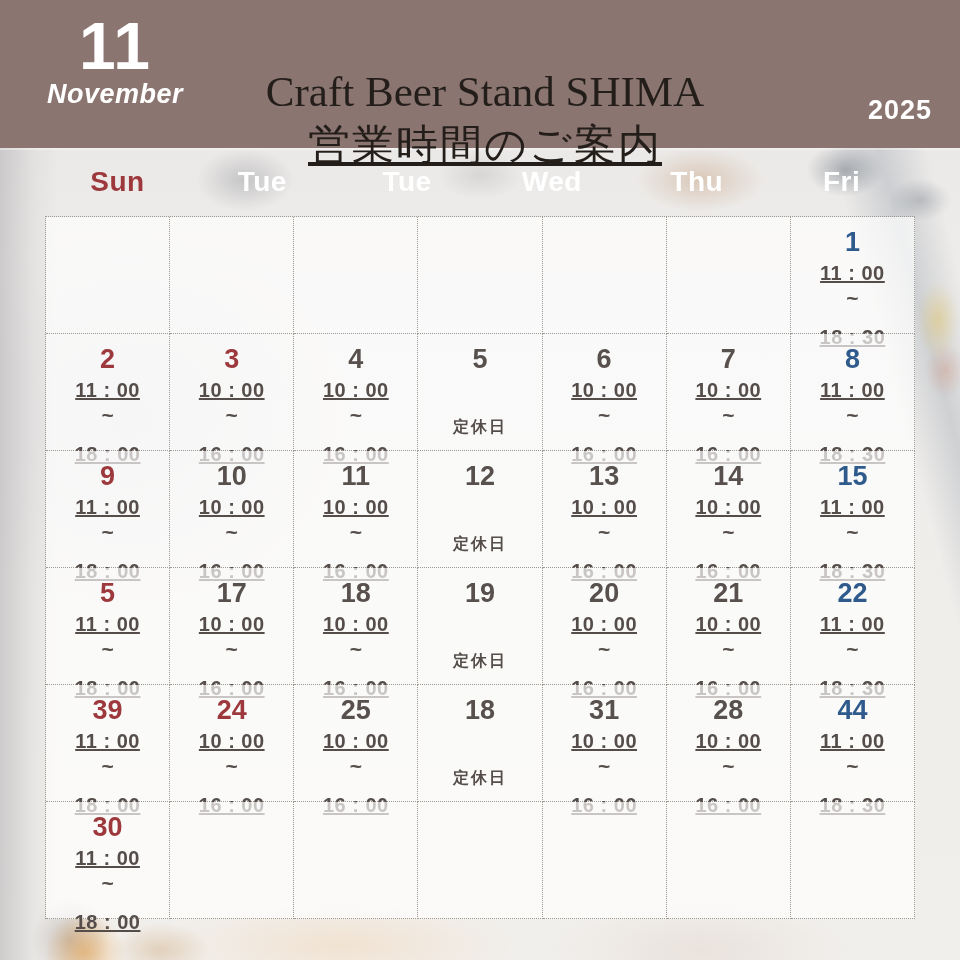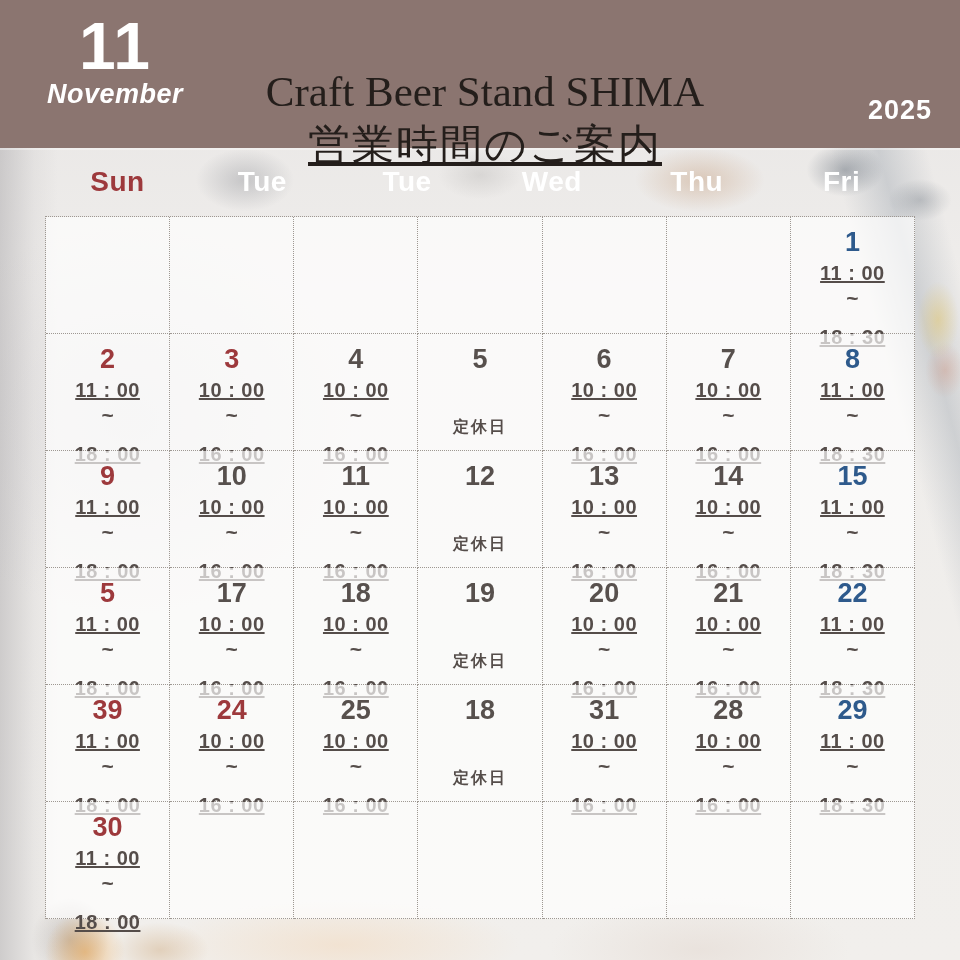--- a/index.html
+++ b/index.html
@@ -271,21 +271,21 @@
       <div class="tilde">~</div>
       <div class="time close">16 : 00</div>
     </div>
     <div class="cell weekday">
       <div class="day-num">28</div>
       <div class="time open">10 : 00</div>
       <div class="tilde">~</div>
       <div class="time close">16 : 00</div>
     </div>
     <div class="cell sat">
-      <div class="day-num">29</div>
+      <div class="day-num">44</div>
       <div class="time open">11 : 00</div>
       <div class="tilde">~</div>
       <div class="time close">18 : 30</div>
     </div>
     <div class="cell sun">
       <div class="day-num">30</div>
       <div class="time open">11 : 00</div>
       <div class="tilde">~</div>
       <div class="time close">18 : 00</div>
     </div>

